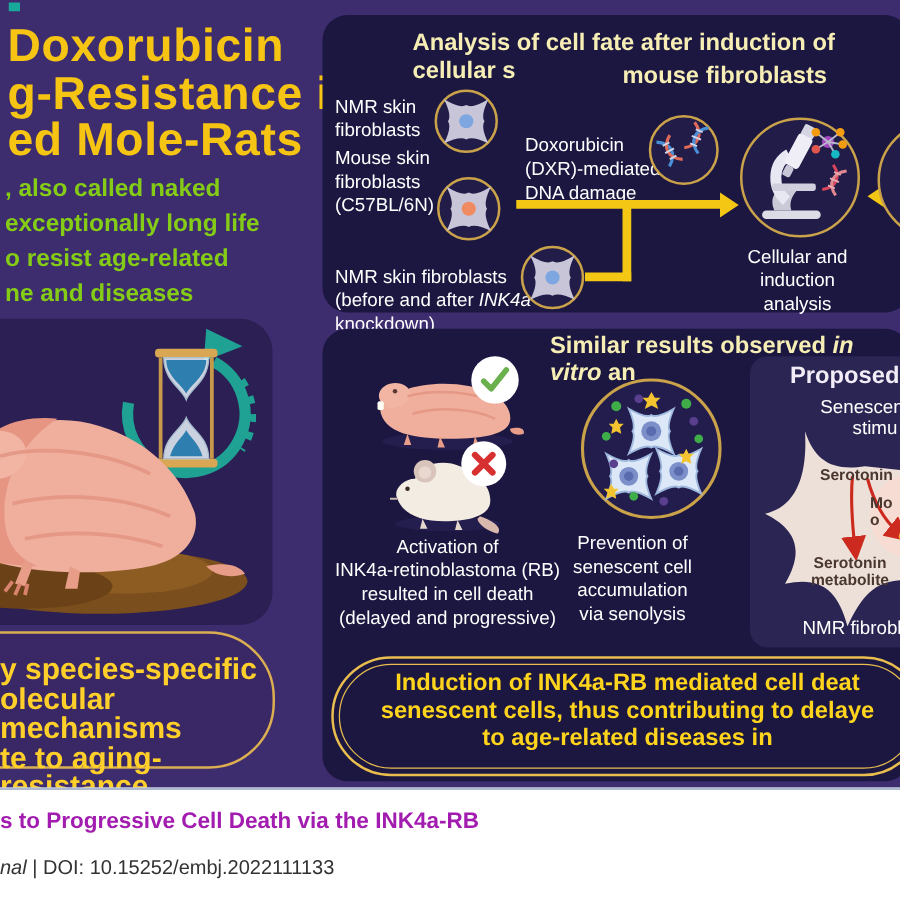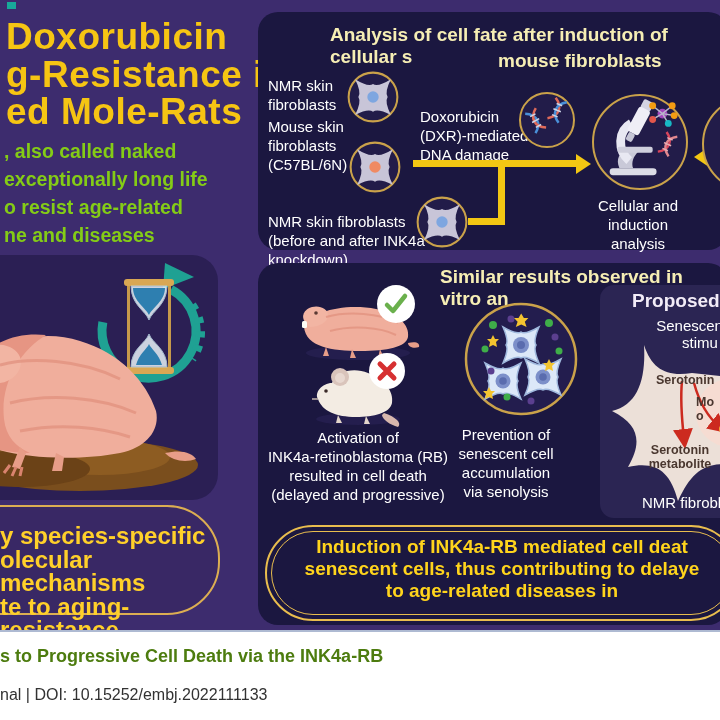--- a/index.html
+++ b/index.html
@@ -26,23 +26,23 @@
   .ar-head-l{width:0;height:0;border-top:10px solid transparent;border-bottom:10px solid transparent;border-right:15px solid #f3c713;}
   .badge{border-radius:50%;background:#ffffff;display:flex;align-items:center;justify-content:center;}
   .proposed{left:342px;top:22px;width:390px;height:233px;background:#2b2553;border-radius:14px;}
   .proposed .heading{font-size:19px;color:#f2ecf7;font-weight:bold;}
   .slabel{font-size:12.5px;color:#4a372f;font-weight:bold;line-height:14px;}
   .banner-outer{left:7px;top:262px;width:470px;height:92px;border:2px solid #e9bd4e;border-radius:48px;background:#1b1740;}
   .banner-inner{position:absolute;left:4px;top:4px;right:4px;bottom:4px;border:1.5px solid #e9bd4e;border-radius:42px;}
   .banner-text{position:absolute;left:0;top:9px;width:100%;text-align:center;
                font-size:19px;font-weight:bold;color:#ffd41c;line-height:22px;}
   .footer{left:0;top:630px;width:720px;height:90px;background:#ffffff;border-top:2px solid #aebad2;}
-  .foot-bold{left:0px;top:14px;font-size:18px;font-weight:bold;color:#4d7c0f;}
+  .foot-bold{left:0px;top:14px;font-size:18px;font-weight:bold;color:#a21caf;}
   .foot-doi{left:0px;top:54px;font-size:16px;color:#323232;}
-  .it{}
+  .it{font-style:italic;}
 </style>
 </head>
 <body>
 
 <div class="stage">
 
   <div class="abs teal-chip"></div>
 
   <div class="abs main-title">
     <div>Doxorubicin</div>

